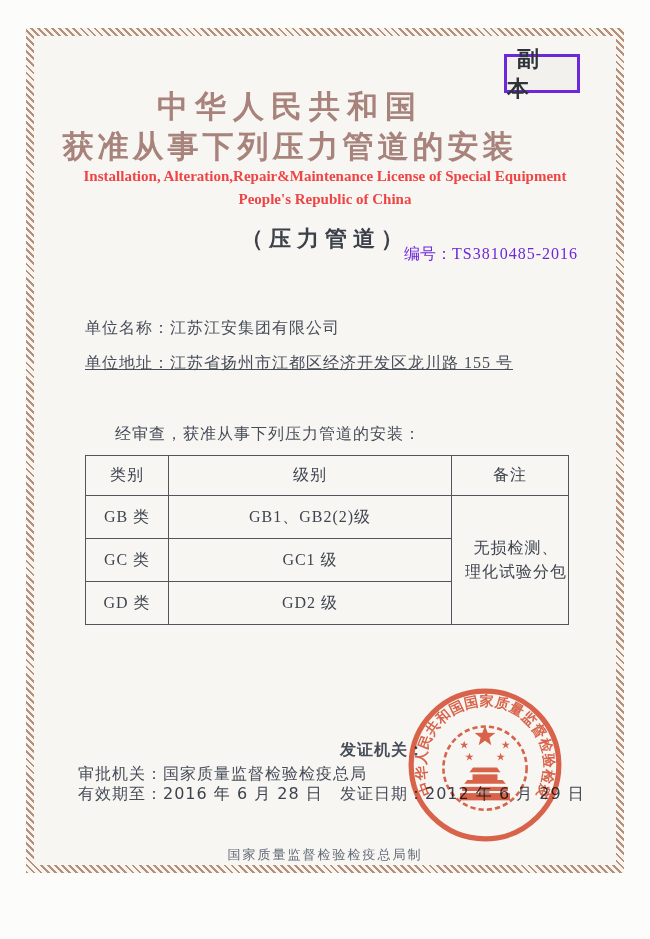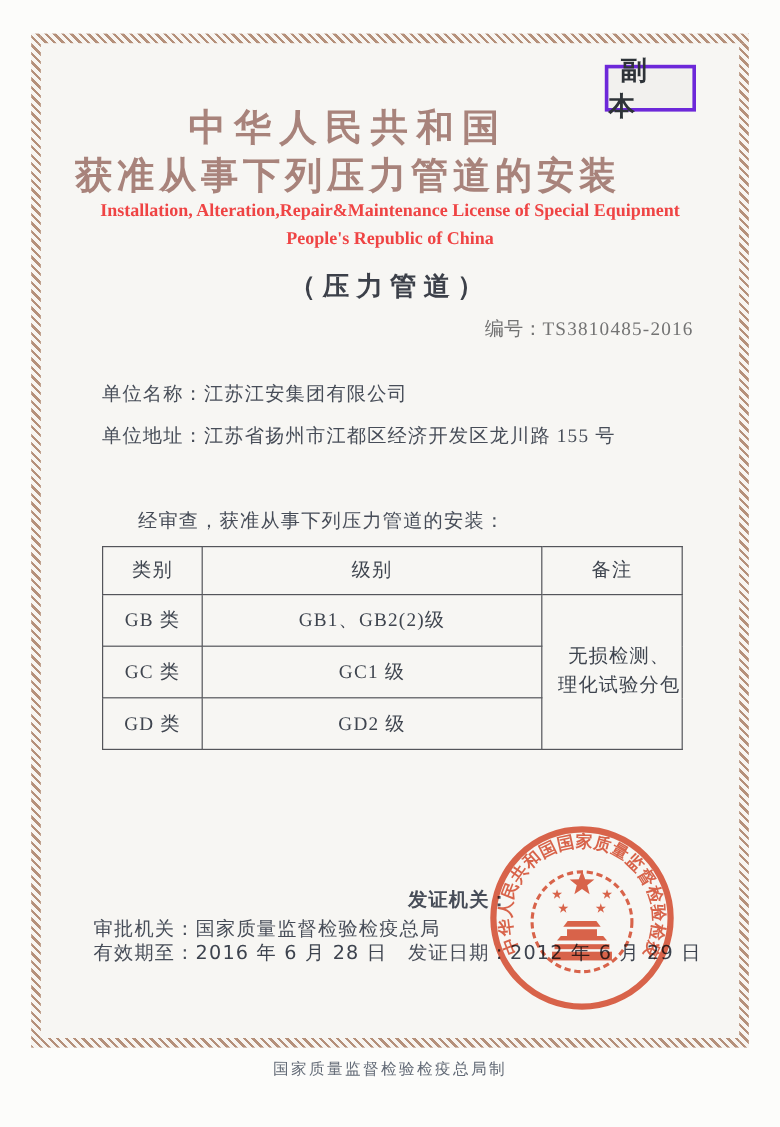--- a/index.html
+++ b/index.html
@@ -36,29 +36,29 @@
     font-family: "Liberation Serif", serif; font-weight: bold;
     color: #ef4444; font-size: 15px;
   }
   .en1 { top: 168px; }
   .en2 { top: 191px; }
   .category-line {
     position: absolute; left: 0; top: 224px; width: 650px; text-align: center;
     font-size: 22px; color: #3c4049; letter-spacing: 6px; font-weight: bold;
   }
   .license-line {
-    position: absolute; top: 264px; right: 72px;
-    font-size: 16px; color: #737373;
+    position: absolute; top: 244px; right: 72px;
+    font-size: 16px; color: #6d28d9;
   }
   .license-line .num { font-family: "Liberation Serif", serif; letter-spacing: 1px; }
   .info-line {
     position: absolute; left: 85px; font-size: 16px; color: #474d58; letter-spacing: 1px;
   }
   .unit-name { top: 318px; }
-  .unit-addr { top: 353px; }
+  .unit-addr { top: 353px; text-decoration: underline; }
   .statement { position: absolute; left: 115px; top: 424px; font-size: 16px; color: #474d58; letter-spacing: 1px; }
   
   table.lic {
     position: absolute; left: 85px; top: 455px; width: 483px;
     border-collapse: collapse; table-layout: fixed;
     font-size: 16px; color: #3f454f;
   }
   table.lic th, table.lic td {
     border: 1.5px solid #54555a; text-align: center; font-weight: normal;
     letter-spacing: 1px;
@@ -73,21 +73,21 @@
   .valid-row     { left: 78px; top: 784px; }
   .issue-row     { left: 340px; top: 784px; }
   .date-val { font-family: "DejaVu Sans", sans-serif; font-size: 16px; color: #3d434e; }
   
   .seal {
     position: absolute; left: 407px; top: 687px; width: 156px; height: 156px;
     mix-blend-mode: multiply; opacity: 0.92; pointer-events: none;
   }
   .seal text { font-family: "Liberation Serif", serif; font-weight: bold; }
   .footer-print {
-    position: absolute; left: 0; top: 882px; width: 650px; text-align: center;
+    position: absolute; left: 0; top: 846px; width: 650px; text-align: center;
     font-size: 13px; color: #626a76; letter-spacing: 2px;
     font-family: "Liberation Sans", sans-serif;
   }
 </style>
 </head>
 <body>
 
 <div class="page">
 
   <div class="frame"></div>

